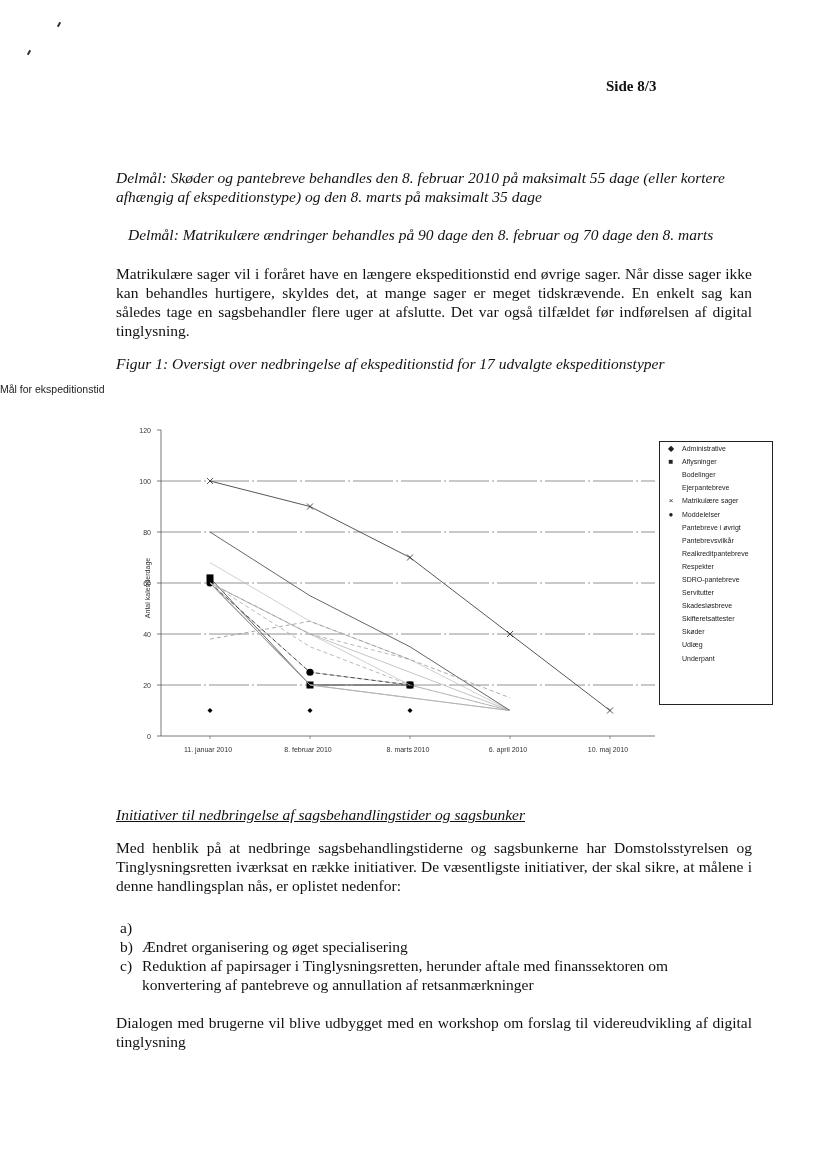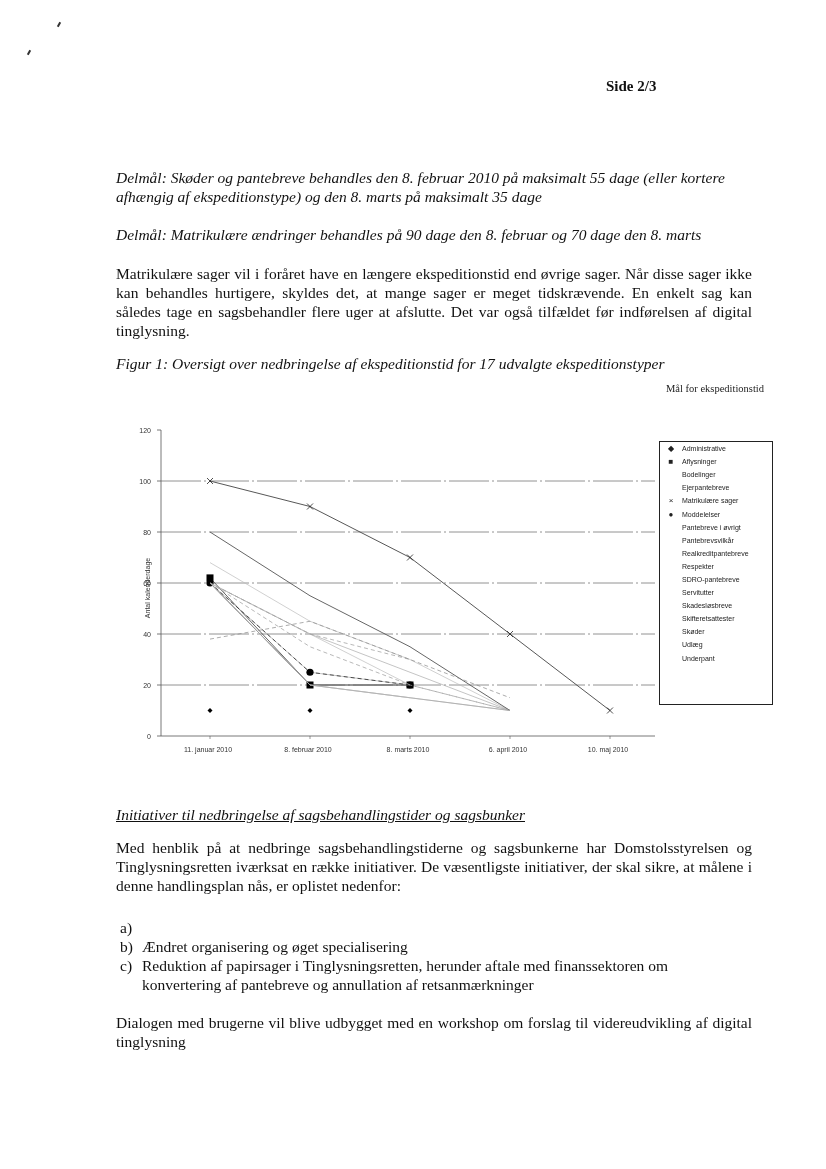--- a/index.html
+++ b/index.html
@@ -3,43 +3,43 @@
 <meta charset="utf-8">
 <style>
   html, body { margin: 0; padding: 0; background: #ffffff; }
   body { width: 826px; height: 1169px; position: relative; overflow: hidden;
          font-family: "Liberation Serif", serif; color: #111; }
   .abs { position: absolute; }
   .page-num { left: 606px; top: 78px; font-weight: bold; font-size: 15px; }
   .goal { left: 116px; font-style: italic; font-size: 15.5px; line-height: 19px; width: 640px; }
   .para { left: 116px; font-size: 15.5px; line-height: 19px; width: 636px; text-align: justify; }
   .caption { left: 116px; top: 355px; font-style: italic; font-size: 15.5px; }
-  .chart-title { left: 0; width: 764px; top: 383px; text-align: right;
-                 font-family: Liberation Serif, serif; font-size: 10.5px; color: #222; }
+  .chart-title { left: 0; width: 764px; top: 383px; text-align: left;
+                 font-family: Liberation Sans, sans-serif; font-size: 10.5px; color: #222; }
   .heading { left: 116px; top: 806px; font-size: 15.5px; text-decoration: underline; font-style: italic; }
   .list { left: 120px; top: 918px; font-size: 15.5px; line-height: 19px; width: 630px; }
   .list .item { display: flex; }
   .list .mark { width: 22px; flex: none; }
   .scratch { width: 2px; height: 5px; background: #333; transform: rotate(30deg); }
   svg text { font-family: "Liberation Sans", sans-serif; }
   .legend { left: 659px; top: 441px; width: 112px; height: 262px; border: 1px solid #222;
             font-family: "Liberation Sans", sans-serif; font-size: 7px; color: #222; }
   .legend .li { height: 13.1px; display: flex; align-items: center; }
   .legend .sym { width: 22px; text-align: center; font-size: 8px; flex: none; }
 </style>
 </head>
 <body>
 
 <div class="abs scratch" style="left:58px;top:22px;"></div>
 <div class="abs scratch" style="left:28px;top:50px;"></div>
 
-<div class="abs page-num">Side 2/3</div>
+<div class="abs page-num">Side 8/3</div>
 
 <div class="abs goal" style="top:168px;">Delmål: Skøder og pantebreve behandles den 8. februar 2010 på maksimalt 55 dage (eller kortere afhængig af ekspeditionstype) og den 8. marts på maksimalt 35 dage</div>
-<div class="abs goal" style="top:225px;">Delmål: Matrikulære ændringer behandles på 90 dage den 8. februar og 70 dage den 8. marts</div>
+<div class="abs goal" style="top:225px;margin-left:12px;">Delmål: Matrikulære ændringer behandles på 90 dage den 8. februar og 70 dage den 8. marts</div>
 
 <div class="abs para" style="top:264px;">Matrikulære sager vil i foråret have en længere ekspeditionstid end øvrige sager. Når disse sager ikke kan behandles hurtigere, skyldes det, at mange sager er meget tidskrævende. En enkelt sag kan således tage en sagsbehandler flere uger at afslutte. Det var også tilfældet før indførelsen af digital tinglysning.</div>
 
 <div class="abs caption">Figur 1: Oversigt over nedbringelse af ekspeditionstid for 17 udvalgte ekspeditionstyper</div>
 <div class="abs chart-title">Mål for ekspeditionstid</div>
 
 <svg class="abs" id="chart" style="left:0;top:0;" width="826" height="800">
     <line x1="157" x2="161" y1="736" y2="736" stroke="#555" stroke-width="0.8"></line>
     <text x="151" y="739" text-anchor="end" font-size="7" fill="#333">0</text>
     <line x1="161" x2="655" y1="685" y2="685" stroke="#777" stroke-width="0.8" stroke-dasharray="40 3 2 3"></line>

